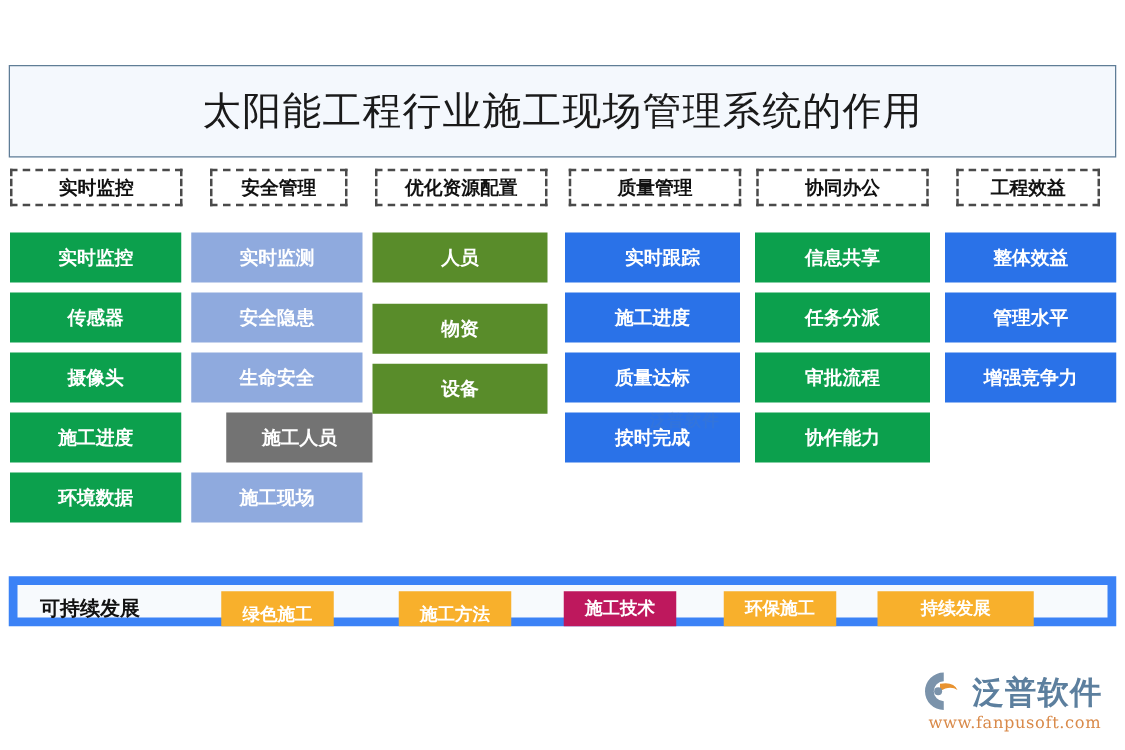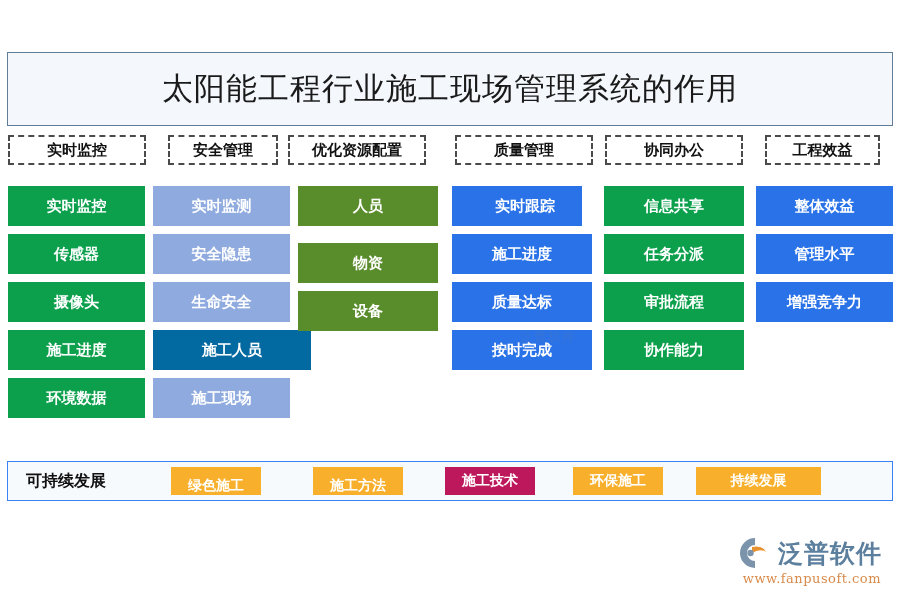--- a/index.html
+++ b/index.html
@@ -90,21 +90,21 @@
   }
 
   
   #bottom-bar {
     position: absolute;
     left: 7px;
     top: 461px;
     width: 886px;
     height: 40px;
     background: #f7fafd;
-    border: 1px solid #3b82f6;
+    border: 7px solid #3b82f6;
   }
   #bottom-lead {
     position: absolute;
     left: 18px;
     top: 0;
     height: 38px;
     display: flex;
     align-items: center;
   }
   #bottom-lead-label {
@@ -198,21 +198,21 @@
   <div id="title-text">太阳能工程行业施工现场管理系统的作用</div>
 </div>
 
 <div id="header-row">
     <div class="hdr-box" style="left: 8px; width: 138px;">
       <span class="hdr-label">实时监控</span>
     </div>
     <div class="hdr-box" style="left: 168px; width: 110px;">
       <span class="hdr-label">安全管理</span>
     </div>
-    <div class="hdr-box" style="left: 288px; width: 138px;">
+    <div class="hdr-box" style="left: 300px; width: 138px;">
       <span class="hdr-label">优化资源配置</span>
     </div>
     <div class="hdr-box" style="left: 455px; width: 138px; text-align: right;">
       <span class="hdr-label">质量管理</span>
     </div>
     <div class="hdr-box" style="left: 605px; width: 138px;">
       <span class="hdr-label">协同办公</span>
     </div>
     <div class="hdr-box" style="left: 765px; width: 115px;">
       <span class="hdr-label">工程效益</span>
@@ -240,40 +240,40 @@
     <div class="col" style="left: 153px; width: 137px;">
       <div class="cell" style="background: rgb(143, 170, 222); width: 137px;">
         <span class="cell-label">实时监测</span>
       </div>
       <div class="cell" style="background: rgb(143, 170, 222); width: 137px;">
         <span class="cell-label">安全隐患</span>
       </div>
       <div class="cell" style="background: rgb(143, 170, 222); width: 137px;">
         <span class="cell-label">生命安全</span>
       </div>
-      <div class="cell" style="background: #0369a1; width: 158px;">
+      <div class="cell" style="background: #737373; width: 117px; margin-left: 28px;">
         <span class="cell-label">施工人员</span>
       </div>
       <div class="cell" style="background: rgb(143, 170, 222); width: 137px;">
         <span class="cell-label">施工现场</span>
       </div>
     </div>
     <div class="col" style="left: 298px; width: 140px;">
       <div class="cell" style="background: rgb(89, 140, 42); width: 140px;">
         <span class="cell-label">人员</span>
       </div>
       <div class="cell" style="background: rgb(89, 140, 42); width: 140px; margin-top: 17px;">
         <span class="cell-label">物资</span>
       </div>
       <div class="cell" style="background: rgb(89, 140, 42); width: 140px;">
         <span class="cell-label">设备</span>
       </div>
     </div>
     <div class="col" style="left: 452px; width: 140px;">
-      <div class="cell" style="background: rgb(42, 114, 232); width: 130px; padding-left: 16px;">
+      <div class="cell" style="background: rgb(42, 114, 232); width: 140px; padding-left: 16px;">
         <span class="cell-label">实时跟踪</span>
       </div>
       <div class="cell" style="background: rgb(42, 114, 232); width: 140px;">
         <span class="cell-label">施工进度</span>
       </div>
       <div class="cell" style="background: rgb(42, 114, 232); width: 140px;">
         <span class="cell-label">质量达标</span>
       </div>
       <div class="cell" style="background: rgb(42, 114, 232); width: 140px;">
         <span class="cell-label">按时完成</span>

